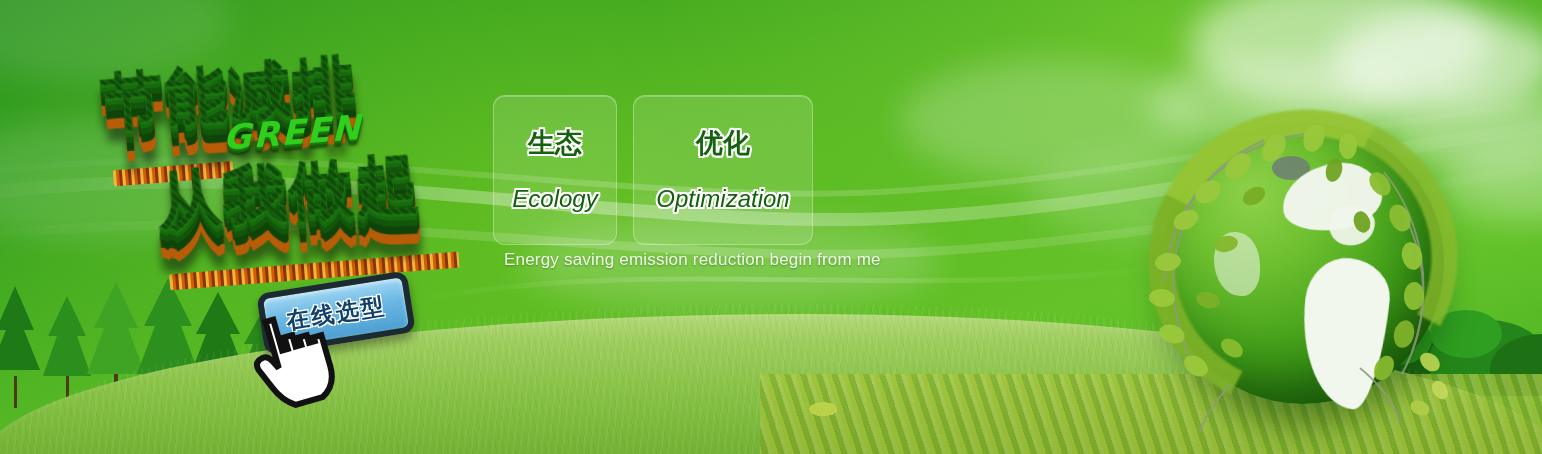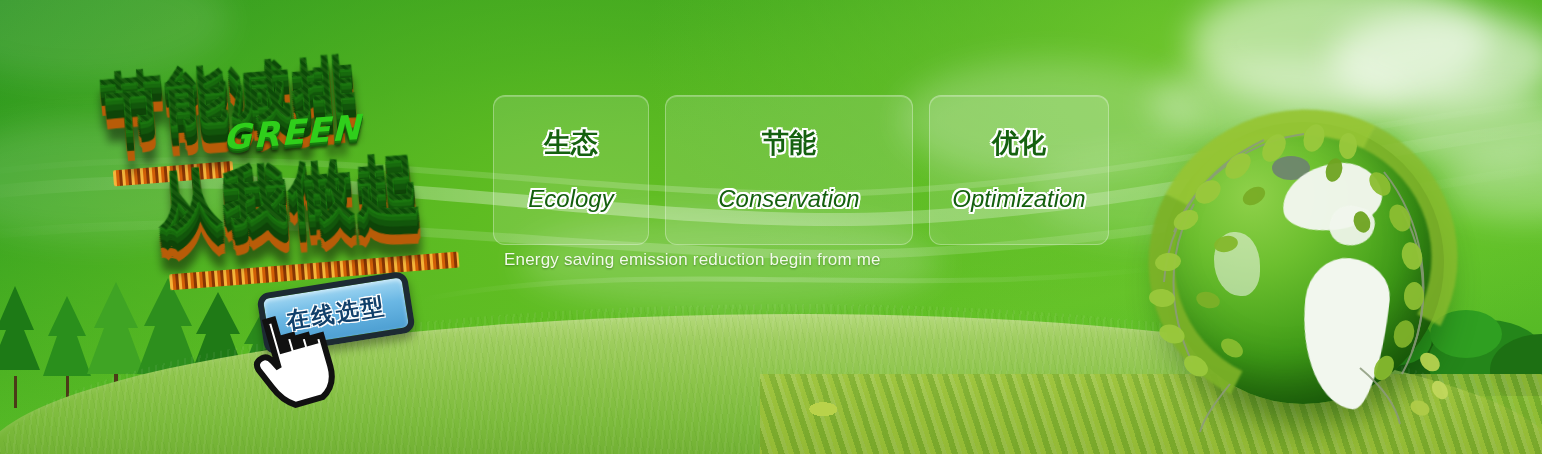--- a/index.html
+++ b/index.html
@@ -140,21 +140,21 @@
       -1.6px -1.6px 0 #fff, 1.6px -1.6px 0 #fff, -1.6px 1.6px 0 #fff, 1.6px 1.6px 0 #fff,
       0 -2px 0 #fff, 0 2px 0 #fff, -2px 0 0 #fff, 2px 0 0 #fff;
   }
   .card-en {
     font-size:24px; color:#14600e; line-height:1; white-space:nowrap;
     text-shadow:
       -1.6px -1.6px 0 #fff, 1.6px -1.6px 0 #fff, -1.6px 1.6px 0 #fff, 1.6px 1.6px 0 #fff,
       0 -2px 0 #fff, 0 2px 0 #fff, -2px 0 0 #fff, 2px 0 0 #fff;
     font-style: italic;
   }
-  #card-0 { width:156px;text-align:center; }
+  #card-0 { width:124px;text-align:center; }
   #card-1 { width:248px; }
   #card-2 { width:180px; }
 
   
   #tagline {
     position:absolute; left:504px; top:250px;
     font-size:17px; color:#f2fbe8; letter-spacing:.2px;
     text-shadow:0 1px 2px rgba(20,70,10,.45);
   }
 
@@ -334,24 +334,20 @@
     <div class="hl-row hl-main hl-1">节能减排</div>
     <div class="hl-row hl-green">GREEN</div>
     <div class="hl-row hl-main hl-2">从我做起</div>
   </div>
 
   <div id="cards">
     <div class="card" id="card-0">
       <div class="card-cn">生态</div>
       <div class="card-en">Ecology</div>
     </div>
-    <div class="card" id="card-1">
-      <div class="card-cn">节能</div>
-      <div class="card-en">Conservation</div>
-    </div>
     <div class="card" id="card-2">
       <div class="card-cn">优化</div>
       <div class="card-en">Optimization</div>
     </div>
   </div>
 
   <div id="tagline">Energy saving emission reduction begin from me</div>
 
   <div id="cta-wrap">
     <div id="cta-button">

